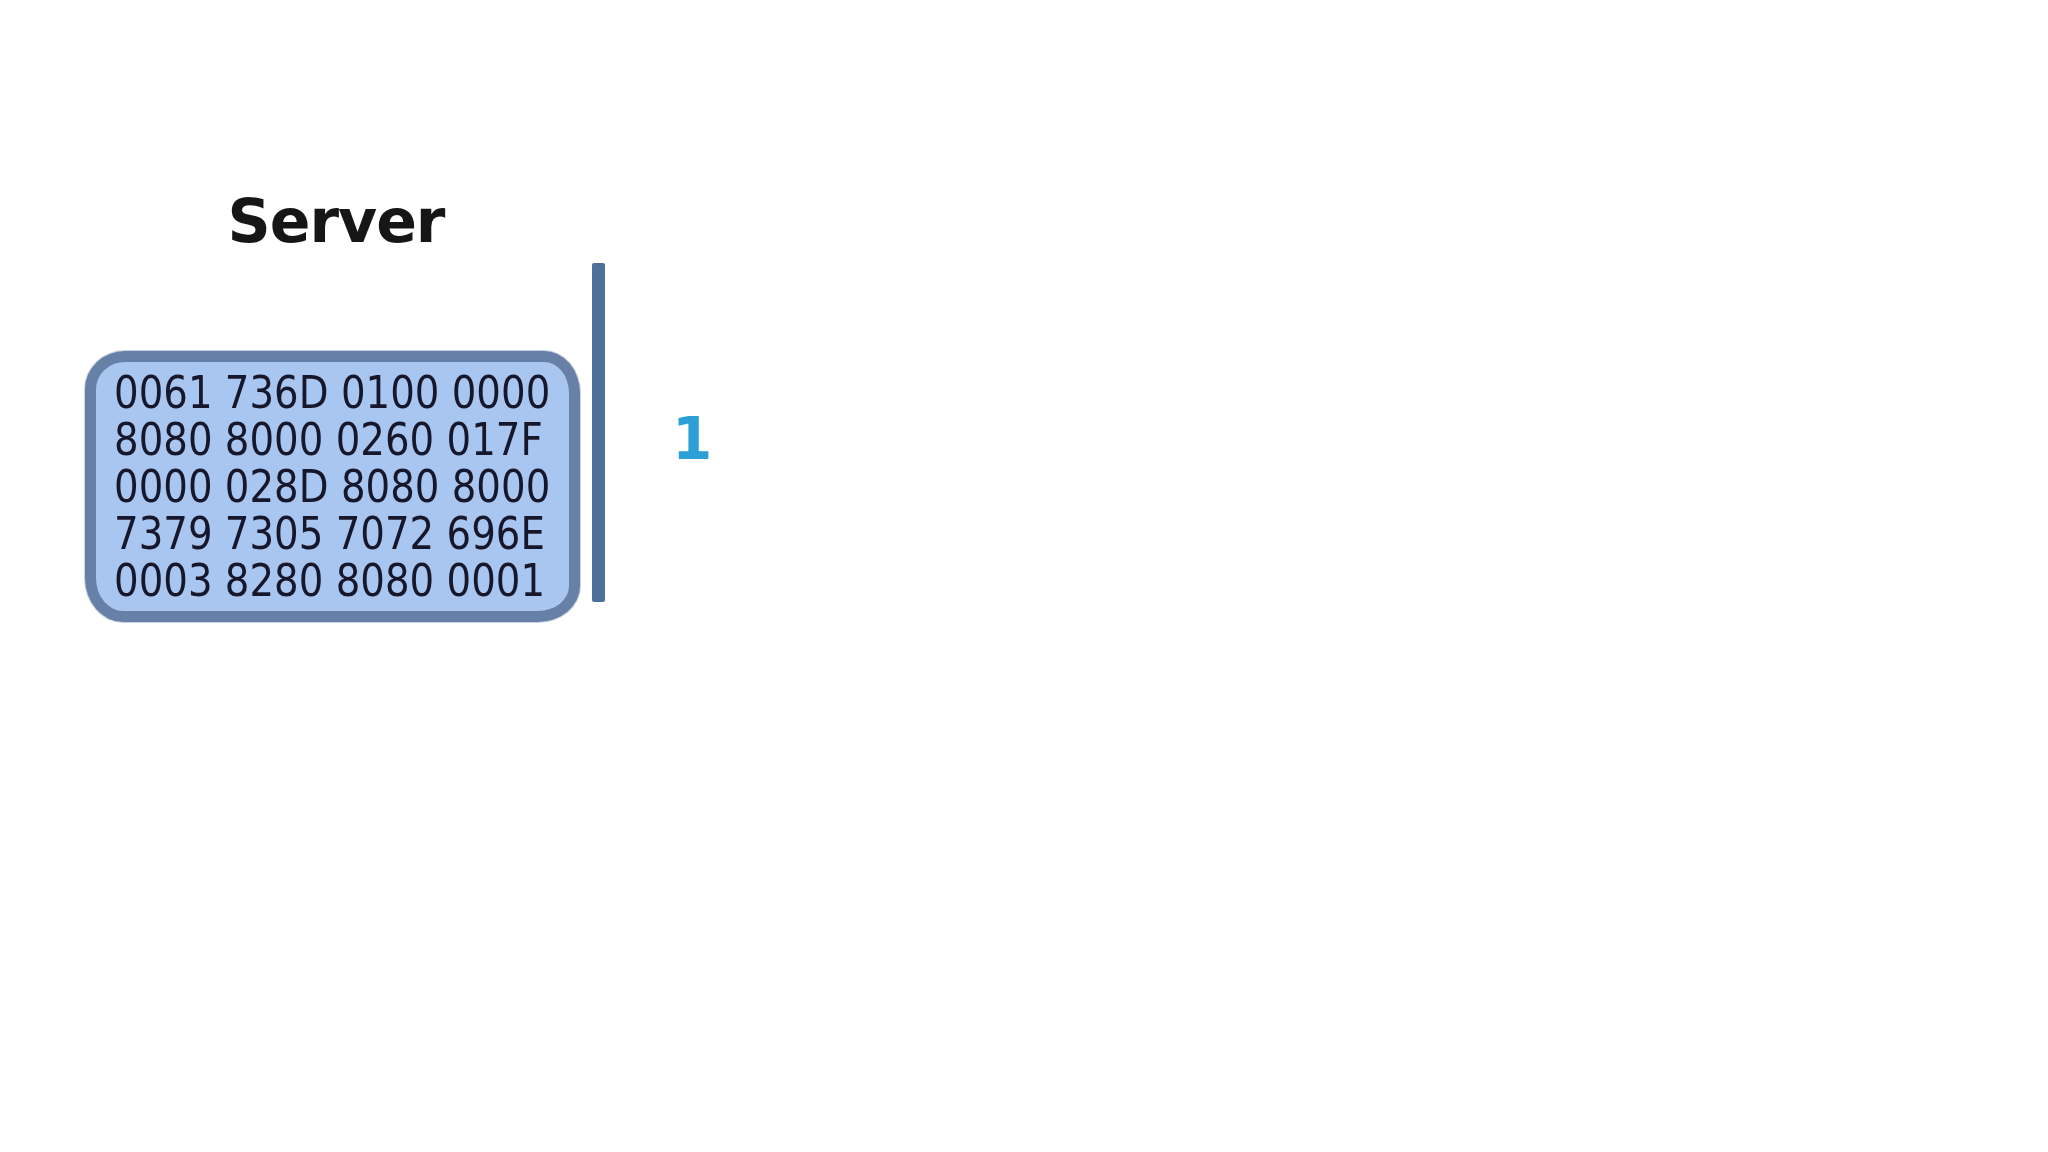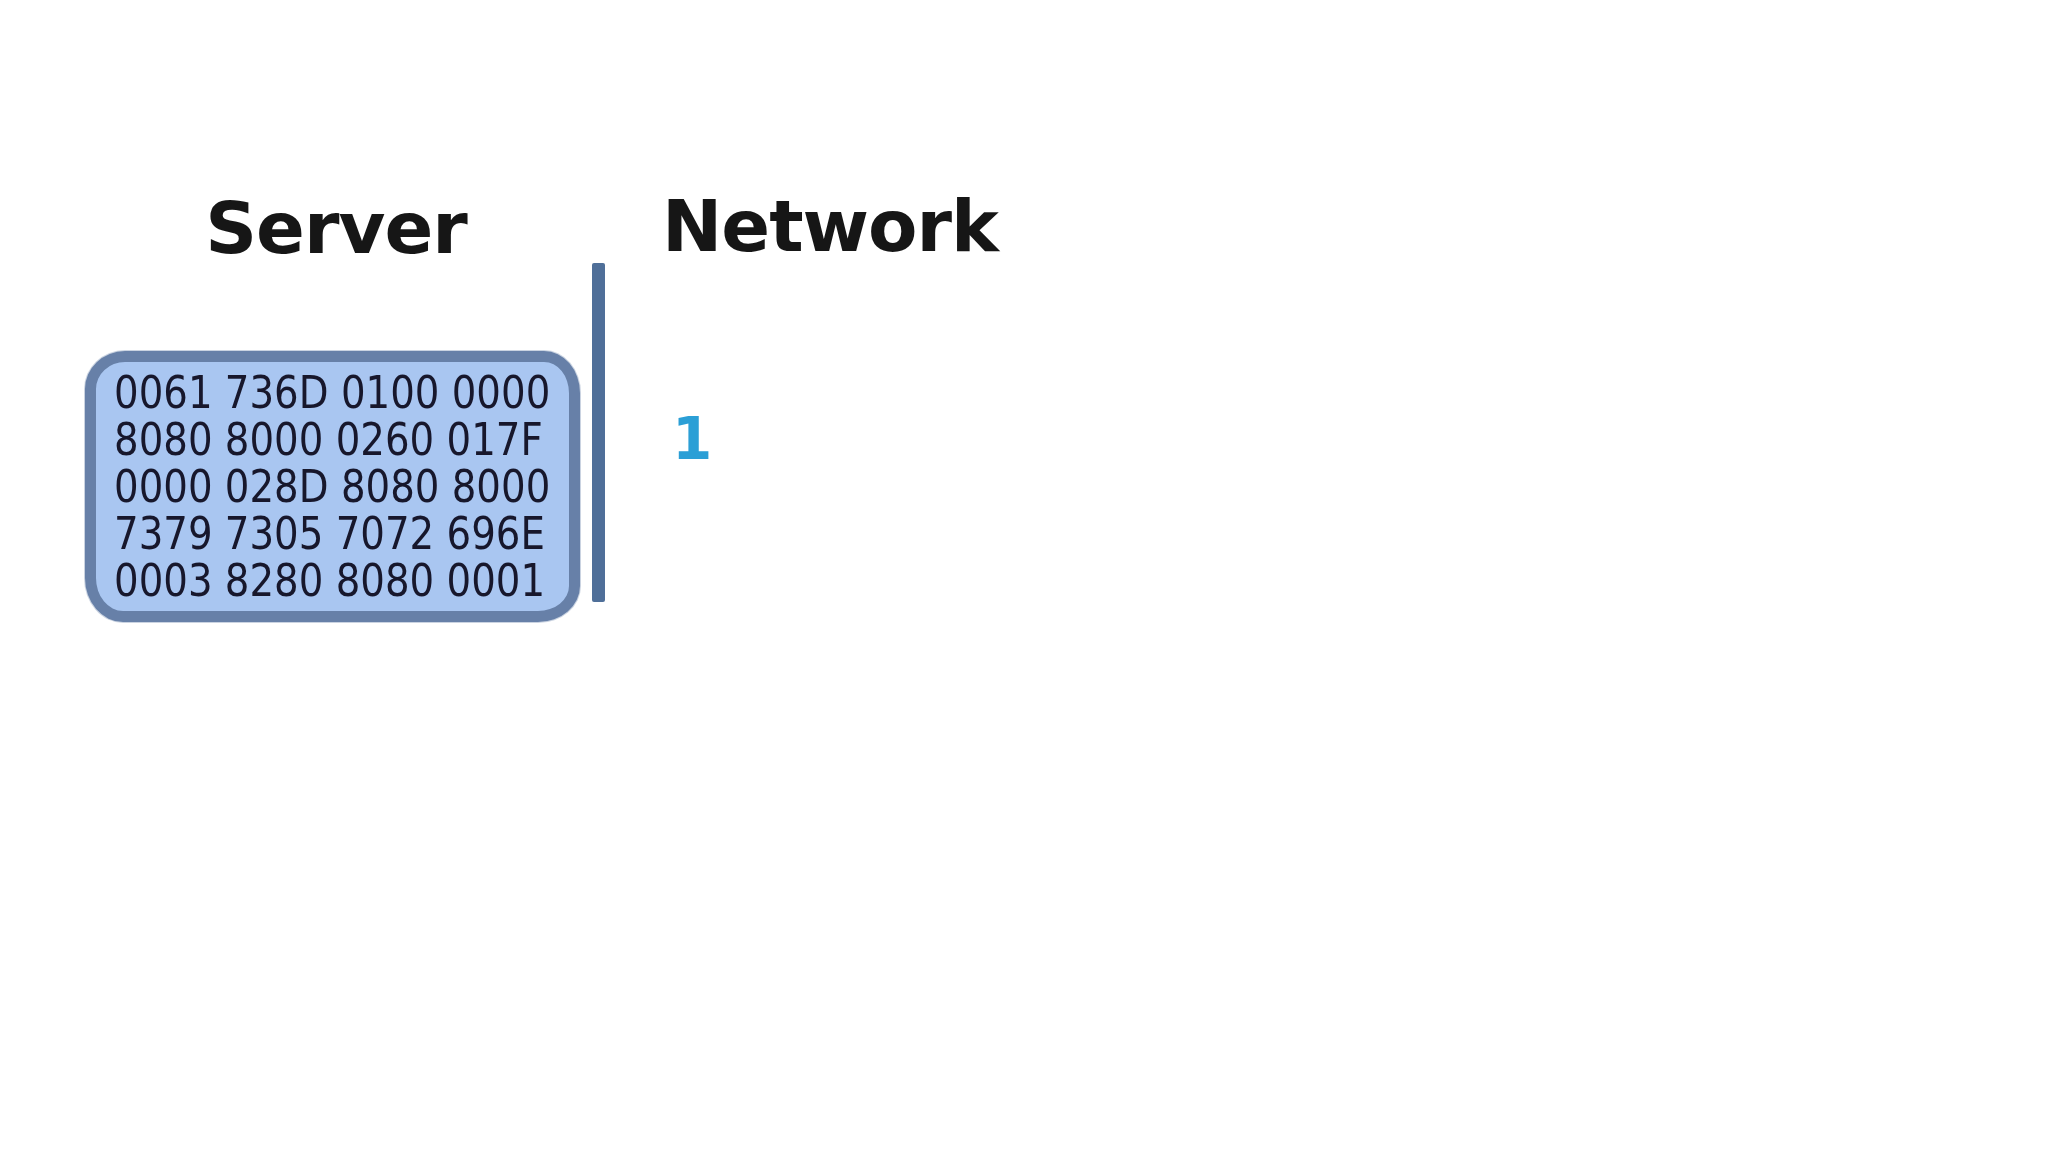--- a/index.html
+++ b/index.html
@@ -11,21 +11,21 @@
     position: relative;
     width: 2048px;
     height: 1152px;
     background: #ffffff;
     overflow: hidden;
     font-family: "DejaVu Sans", "Liberation Sans", sans-serif;
   }
   .col-title {
     position: absolute;
     transform: translateX(-50%);
-    font-size: 72px;
+    font-size: 60px;
     font-weight: 600;
     letter-spacing: -1px;
     color: #161616;
     white-space: nowrap;
   }
   .server-title  { left: 336px; top: 186px; }
   .network-title { left: 830px; top: 184px; }
 
   .packet-box {
     position: absolute;
@@ -74,21 +74,20 @@
     color: #2b9fd6;
   }
 </style>
 </head>
 <body>
 
 <div class="stage">
 
   <div class="col-title server-title">Server</div>
 
-  <div class="col-title network-title">Network</div>
 
   <div class="packet-box">
     <div class="hex-line">0061 736D 0100 0000</div>
     <div class="hex-line">8080 8000 0260 017F</div>
     <div class="hex-line">0000 028D 8080 8000</div>
     <div class="hex-line">7379 7305 7072 696E</div>
     <div class="hex-line">0003 8280 8080 0001</div>
   </div>
 
   <div class="divider-line"></div>

